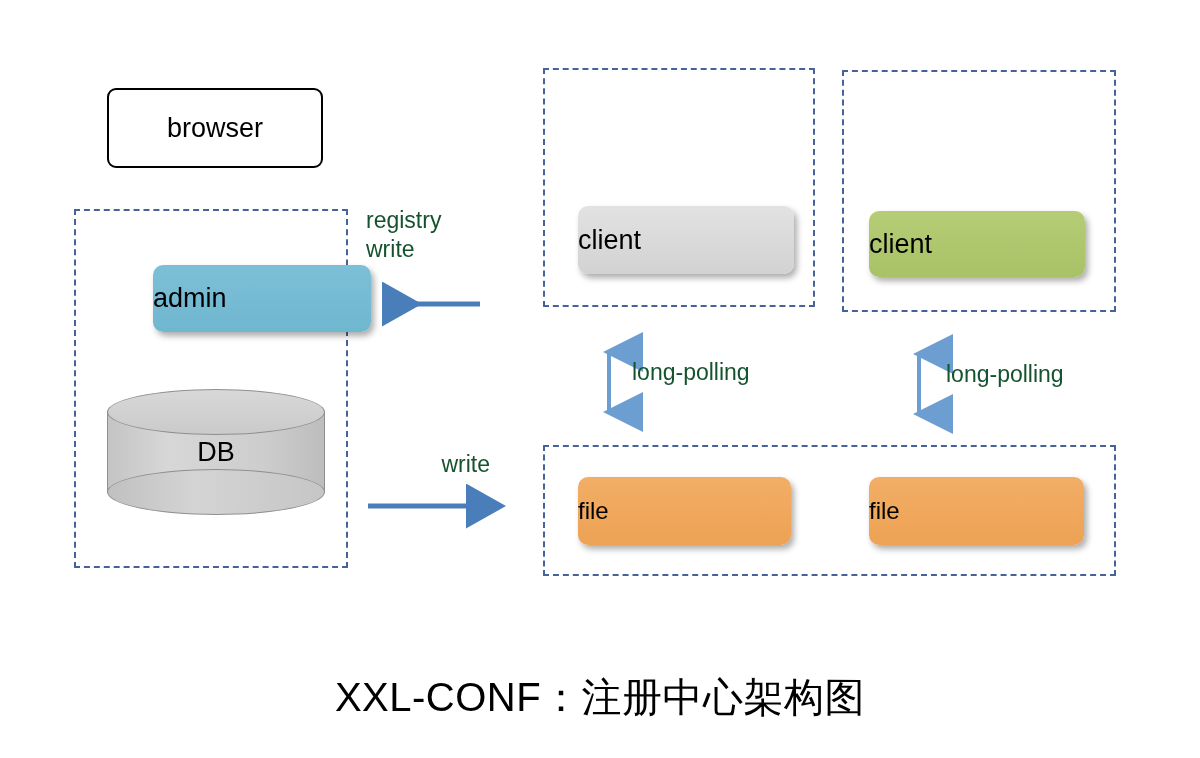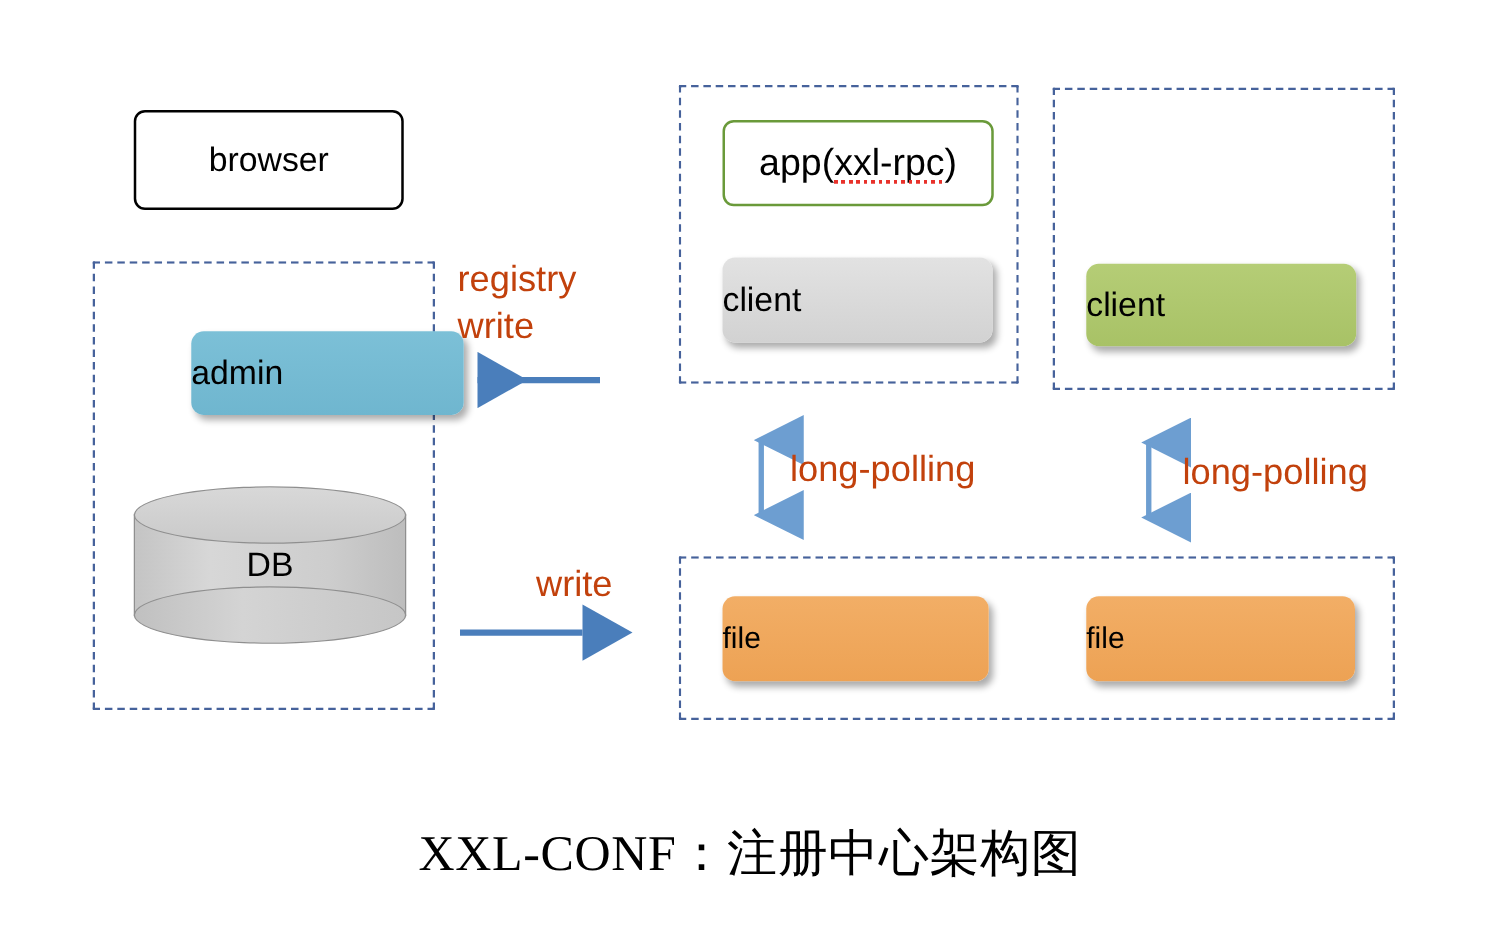--- a/index.html
+++ b/index.html
@@ -55,21 +55,21 @@
   .fill-green  { background: linear-gradient(180deg,#b5cd76 0%,#a8c266 100%); }
   .fill-orange { background: linear-gradient(180deg,#f2ae66 0%,#eda254 100%); }
 
   
   .t-browser { font-size: 27px; }
   .t-admin   { font-size: 27px; }
   .t-db      { font-size: 27px; }
   .t-app     { font-size: 30px; }
   .t-client  { font-size: 27px; }
   .t-file    { font-size: 24px; }
-  .t-label   { font-size: 29px; line-height: 1.28; color: #c2410c; }
+  .t-label   { font-size: 23px; line-height: 1.28; color: #14532d; }
   .t-title   { font-size: 40px; letter-spacing: 0.5px; white-space: nowrap; }
 
   
   .spell {
     position: relative;
     display: inline-block;
   }
   .spell::after {
     content: "";
     position: absolute;
@@ -118,23 +118,22 @@
     align-items: center;
     justify-content: center;
   }
 
   
   .arrow-svg { position: absolute; overflow: visible; }
 
   .title-wrap {
     position: absolute;
     display: flex;
-    align-items: flex-start;
+    align-items: flex-end;
     justify-content: center;
-    font-family: Liberation Serif, serif;
   }
 </style>
 </head>
 <body>
 
 <div id="canvas">
 
   <div class="abs box-outline black t-browser" style="left:107px; top:88px; width:216px; height:80px;">
     <span>browser</span>
   </div>
@@ -174,23 +173,20 @@
     <defs>
       <marker id="mk-right" markerWidth="9" markerHeight="9" refX="1" refY="4.5" orient="auto" markerUnits="strokeWidth">
         <path d="M1,0 L1,9 L9,4.5 z" fill="#4a7ebb"></path>
       </marker>
     </defs>
     <line x1="2" y1="16" x2="100" y2="16" stroke="#4a7ebb" stroke-width="5" marker-end="url(#mk-right)"></line>
   </svg>
 
   <div class="abs group-dashed" style="left:543px; top:68px; width:272px; height:239px;"></div>
 
-  <div class="abs box-outline green t-app" style="left:578px; top:96px; width:217px; height:69px;">
-    <span><span>app(</span><span class="spell">xxl-rpc</span><span>)</span></span>
-  </div>
 
   <div class="abs box-fill fill-gray t-client" style="left:578px; top:206px; width:216px; height:68px;">
     <span>client</span>
   </div>
 
   <div class="abs group-dashed" style="left:842px; top:70px; width:274px; height:242px;"></div>
 
 
   <div class="abs box-fill fill-green t-client" style="left:869px; top:211px; width:216px; height:66px;">
     <span>client</span>

